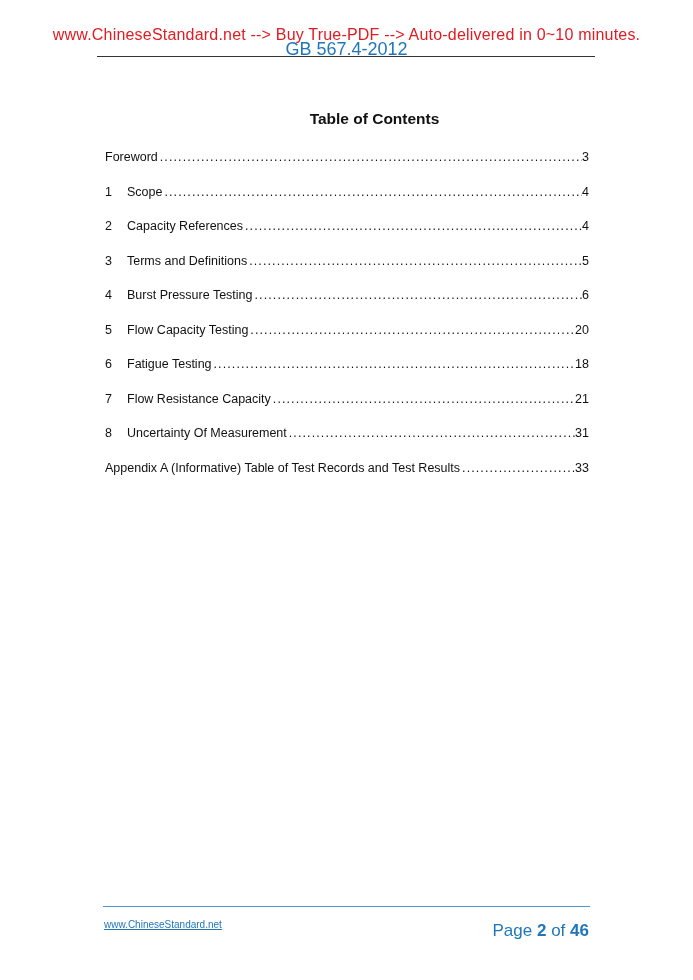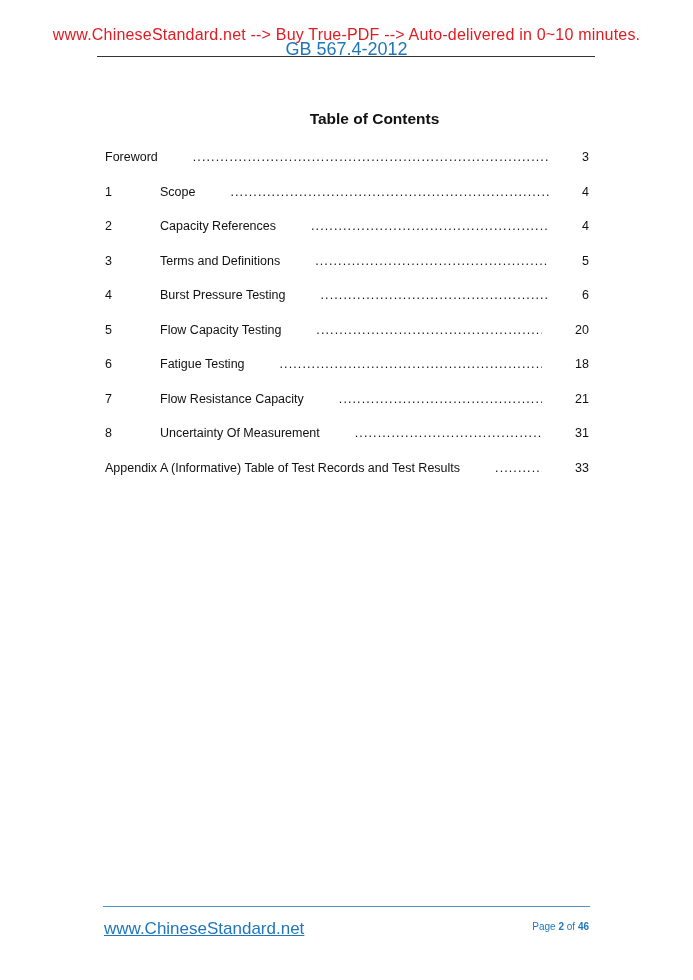--- a/index.html
+++ b/index.html
@@ -42,21 +42,20 @@
 
   
   .toc {
     position: absolute; top: 150px; left: 105px; width: 484px;
   }
   .toc-row {
     display: flex; align-items: baseline;
     height: 34.5px;
     font-size: 12.5px;
     color: var(--text_black, #111111);
-    gap: 33px;
   }
   .toc-num { display: inline-block; width: 22px; flex: 0 0 22px; }
   .toc-label { white-space: nowrap; flex: 0 0 auto; }
   .toc-leader {
     flex: 1 1 auto; min-width: 0;
     overflow: hidden; white-space: nowrap;
     color: var(--text_black, #111111);
   }
   .toc-leader::after {
     content: "............................................................................................................................................................................................";
@@ -65,28 +64,28 @@
   }
   .toc-page { flex: 0 0 auto; text-align: right; }
 
   
   .footer-rule {
     position: absolute; top: 906px; left: 103px; width: 487px;
     border-top: 1.2px solid var(--footer_line_blue, #4f93ce);
   }
   .footer-link {
     position: absolute; top: 919px; left: 104px;
-    font-size: 17px;
+    font-size: 10px;
     color: var(--accent_blue, #1f76bc);
     text-decoration: underline;
     cursor: pointer;
   }
   .footer-page {
     position: absolute; top: 921px; right: 104px;
-    font-size: 10px;
+    font-size: 17px;
     color: var(--accent_blue, #1f76bc);
   }
   .footer-page b { font-weight: bold; }
 </style>
 </head>
 <body>
 
 <div class="page">
 
   <div class="banner">www.ChineseStandard.net --&gt; Buy True-PDF --&gt; Auto-delivered in 0~10 minutes.</div>

